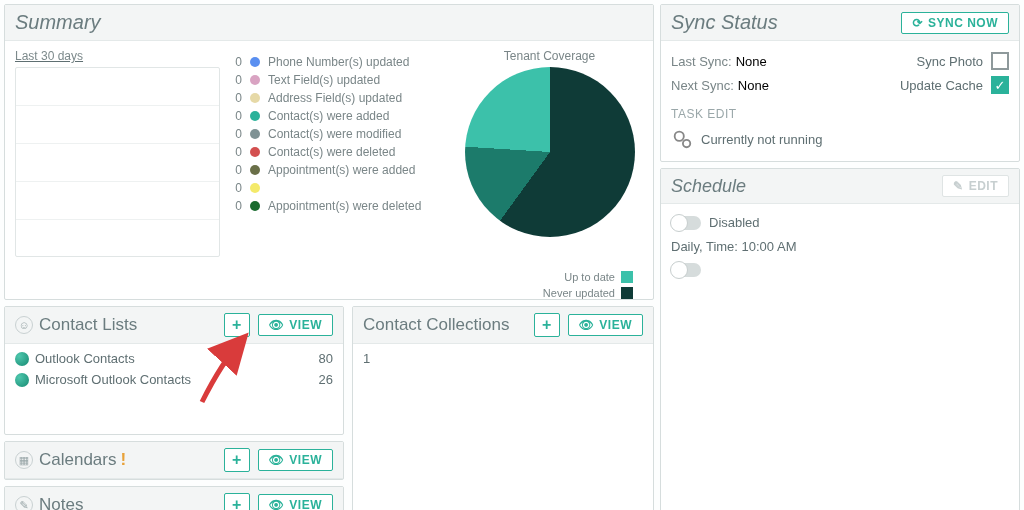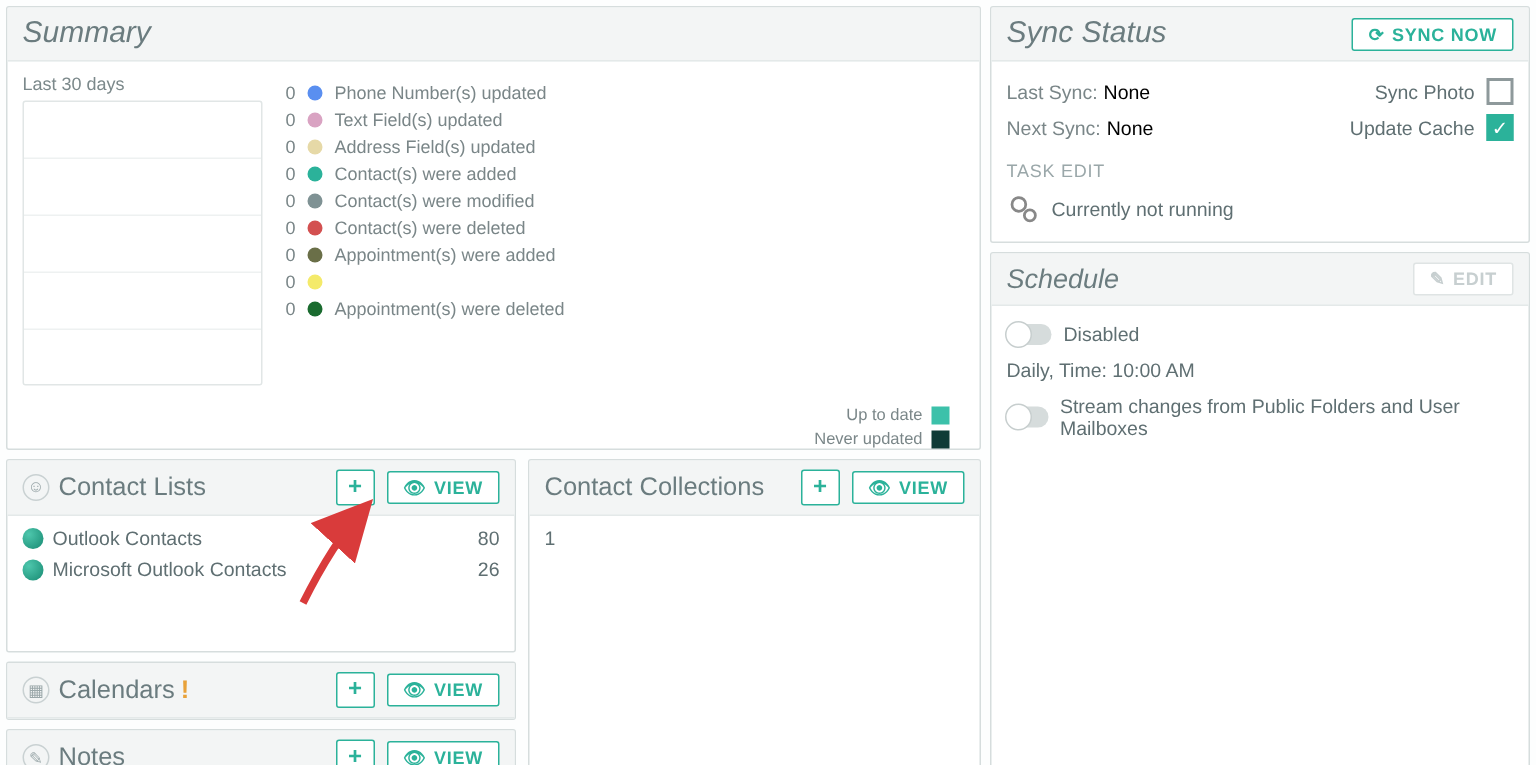--- a/index.html
+++ b/index.html
@@ -11,21 +11,21 @@
   .panel { border:1px solid #d6dddd; border-radius:2px; background:#fff; }
   .panel-head { background:#f3f5f5; border-bottom:1px solid #e4e9e9; padding:6px 10px; display:flex; align-items:center; gap:8px; }
   .panel-head h2 { margin:0; font-weight:400; color:#6b7c7f; font-size:20px; flex:1;font-style:italic; }
   .panel-head h3 { margin:0; font-weight:400; color:#6b7c7f; font-size:17px; flex:1; display:flex; align-items:center; gap:6px;}
   .panel-body { padding:8px 10px; }
   .btn { border:1px solid #2bb29a; color:#2bb29a; background:#fff; border-radius:2px; font-size:12px; font-weight:600; padding:3px 10px; display:inline-flex; align-items:center; gap:5px; cursor:pointer; letter-spacing:.5px;}
   .btn.dis { color:#c7cfd0; border-color:#dfe4e4; }
   .icon-btn { border:1px solid #2bb29a; color:#2bb29a; background:#fff; width:26px; height:24px; display:inline-flex; align-items:center; justify-content:center; cursor:pointer; font-size:16px; font-weight:600; border-radius:2px;}
   
   .summary-body { display:flex; gap:8px; }
-  .last30 { width:160px; }
+  .last30 { width:205px;text-decoration:underline; }
   .last30-title { font-size:12px; color:#7c898b; margin-bottom:4px;}
   .last30-box { border:1px solid #e1e6e6; height:190px; border-radius:2px; background:#fff;}
   .last30-box div { height:38px; border-bottom:1px solid #eef1f1;}
   .last30-box div:last-child{border-bottom:none;}
   .legend { width:220px; font-size:12px; color:#7a8688; padding-top:4px;}
   .legend-row { display:flex; align-items:center; gap:8px; padding:2px 0;}
   .legend-row .n { width:14px; text-align:right;}
   .dot { width:10px; height:10px; border-radius:50%; display:inline-block;}
   .chart { flex:1; text-align:center; }
   .chart-title { font-size:12px; color:#7a8688; margin-bottom:4px;}
@@ -117,20 +117,24 @@
             <div class="legend-row">
               <span class="n">0</span>
               <span class="dot" style="background:#f4ea6a"></span>
             </div>
             <div class="legend-row">
               <span class="n">0</span>
               <span class="dot" style="background:#1a6b2f"></span>
               <span>Appointment(s) were deleted</span>
             </div>
           </div>
+        <div class="chart">
+          <div class="chart-title">Tenant Coverage</div>
+          <div class="pie"></div>
+        </div>
       </div>
       <div class="chart-legend" id="chart-legend">
           <span>Up to date <span class="sq" style="background:#3cc1aa"></span></span>
           <span>Never updated <span class="sq" style="background:#0f3b37"></span></span>
         </div>
     </div>
 
     <div class="row">
       <div class="colA">
 
@@ -252,21 +256,20 @@
           </span>
       </div>
       <div class="panel-body">
         <div class="kv" style="gap:8px;">
           <span class="toggle"></span>
           <span>Disabled</span>
         </div>
         <div style="margin:6px 0;">Daily, Time: 10:00 AM</div>
         <div class="kv" style="gap:8px;">
           <span class="toggle"></span>
-          <span>Stream changes from Public Folders and User Mailboxes</span>
         </div>
       </div>
     </div>
   </div>
 </div>
 
 <svg class="highlight-arrow" width="70" height="80">
   <defs>
       <marker id="ah" markerWidth="8" markerHeight="8" refX="6" refY="4" orient="auto">
         <path d="M0,0 L8,4 L0,8 Z" fill="#d93b3b"></path>

